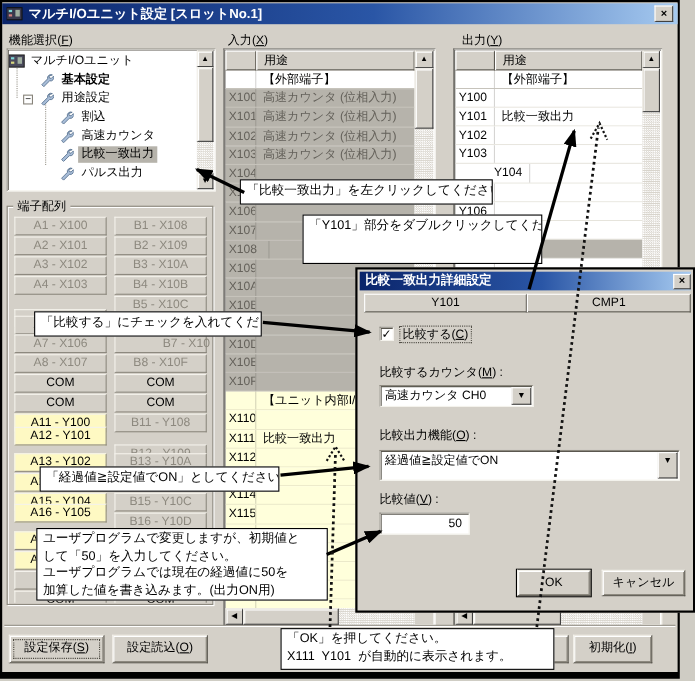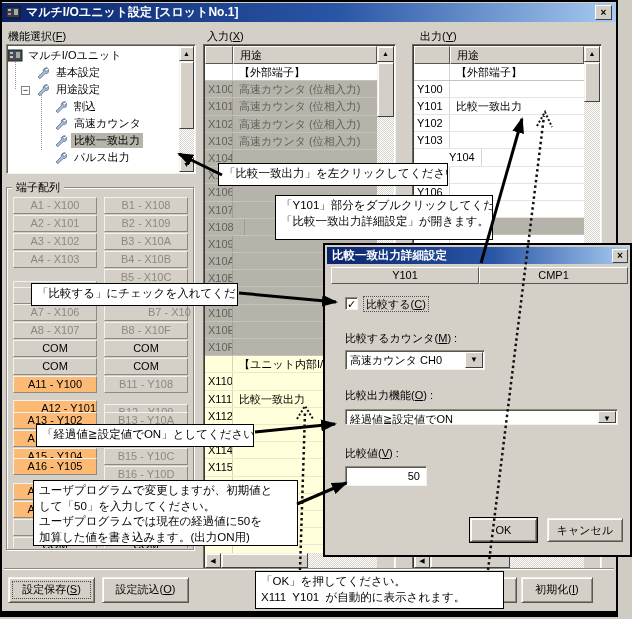--- a/index.html
+++ b/index.html
@@ -26,21 +26,21 @@
           text-align:center;color:#000;z-index:2;}
   .sb-thumb{background:#d4d0c8;border:1px solid;border-color:#f4f2ec #404040 #404040 #f4f2ec;box-shadow:inset 1px 1px 0 #fff;z-index:2;}
   .sb-track{background:conic-gradient(#fff 25%,#d8d4cc 0 50%,#fff 0 75%,#d8d4cc 0);background-size:2px 2px;z-index:1;}
   
   .groupbox{left:6px;top:187px;width:188px;height:363px;border:1px solid #8d897f;box-shadow:1px 1px 0 #fff,inset 1px 1px 0 #fff;z-index:1;}
   .grouplabel{left:12px;top:180px;background:#d4d0c8;padding:0 4px;z-index:2;}
   .tcell{position:absolute;width:84px;height:17px;font-size:11px;line-height:15px;text-align:center;
          background:#d4d0c8;border:1px solid;border-color:#f4f2ec #8d897f #8d897f #f4f2ec;box-sizing:border-box;white-space:nowrap;}
   .t-dis{color:#8d897f;}
   .t-com{color:#000;}
-  .t-green{background:#fdba74;color:#000;}
+  .t-green{background:#fef9c3;color:#000;}
   
   .listframe{background:#fff;border:1px solid;border-color:#6b6861 #f4f2ec #f4f2ec #6b6861;box-shadow:inset 1px 1px 0 #3e3c36;z-index:1;}
   .colheader{background:#d4d0c8;border:1px solid;border-color:#fff #5a574f #5a574f #fff;line-height:16px;padding-left:6px;z-index:2;white-space:nowrap;}
   .rowswrap{overflow:hidden;z-index:1;}
   .lrow{display:flex;height:17.2px;font-size:11px;line-height:17px;box-sizing:border-box;}
   .orow{height:17.1px;}
   .cell-a{flex:none;padding-left:3px;border-right:1px solid rgba(90,87,79,.25);box-sizing:border-box;white-space:nowrap;overflow:hidden;}
   .cell-u{flex:1;padding-left:6px;white-space:nowrap;overflow:hidden;}
   .k-ext{background:#b6b3ab;color:#64615a;border-bottom:1px solid #c6c3bb;}
   .k-sec{background:#fff;color:#000;border-bottom:1px solid #c6c3bb;}
@@ -96,21 +96,21 @@
       <div class="abs" style="left: 8px; top: 49px; width: 15px; height: 13px;"><svg width="15" height="13" viewBox="0 0 15 13">
           <rect x="0" y="1" width="14" height="11" fill="#4a4a5c" stroke="#222"></rect>
           <rect x="2" y="3" width="3" height="2" fill="#7fd6d6"></rect>
           <rect x="2" y="7" width="3" height="2" fill="#d6d67f"></rect>
           <rect x="8" y="3" width="4" height="6" fill="#9fae9f"></rect>
         </svg></div>
       <div class="abs" style="left: 25px; top: 48px;"><span class="tree-item-label">マルチI/Oユニット</span></div>
       <div class="abs" style="left: 36px; top: 66px; width: 15px; height: 13px;"><svg width="13" height="13" viewBox="0 0 13 13">
           <path d="M11.6 2.1a3.1 3.1 0 0 0-4.3 3.6L2 11l1.8 1.8 5.3-5.3a3.1 3.1 0 0 0 3.6-4.3L10.6 5.3 8.9 4.9 8.5 3.2Z" fill="#a8bdd8" stroke="#56718e" stroke-width="0.8"></path>
         </svg></div>
-      <div class="abs" style="left: 53px; top: 65px;"><span class="tree-item-label">基本設定</span></div>
+      <div class="abs" style="left: 53px; top: 65px; font-weight: bold;"><span class="tree-item-label">基本設定</span></div>
       <div class="abs expander" style="left: 21px; top: 86px;">−</div>
       <div class="abs" style="left: 36px; top: 83px; width: 15px; height: 13px;"><svg width="13" height="13" viewBox="0 0 13 13">
           <path d="M11.6 2.1a3.1 3.1 0 0 0-4.3 3.6L2 11l1.8 1.8 5.3-5.3a3.1 3.1 0 0 0 3.6-4.3L10.6 5.3 8.9 4.9 8.5 3.2Z" fill="#a8bdd8" stroke="#56718e" stroke-width="0.8"></path>
         </svg></div>
       <div class="abs" style="left: 53px; top: 82px;"><span class="tree-item-label">用途設定</span></div>
       <div class="abs" style="left: 54px; top: 100px; width: 15px; height: 13px;"><svg width="13" height="13" viewBox="0 0 13 13">
           <path d="M11.6 2.1a3.1 3.1 0 0 0-4.3 3.6L2 11l1.8 1.8 5.3-5.3a3.1 3.1 0 0 0 3.6-4.3L10.6 5.3 8.9 4.9 8.5 3.2Z" fill="#a8bdd8" stroke="#56718e" stroke-width="0.8"></path>
         </svg></div>
       <div class="abs" style="left: 71px; top: 99px;"><span class="tree-item-label">割込</span></div>
       <div class="abs" style="left: 54px; top: 117px; width: 15px; height: 13px;"><svg width="13" height="13" viewBox="0 0 13 13">
@@ -151,21 +151,21 @@
       <div class="tcell t-dis" style="left: 6px; top: 116.4px;">A7 - X106</div>
       <div class="tcell t-dis" style="left: 97px; top: 116.4px; padding-left: 43px;">B7 - X10E</div>
       <div class="tcell t-dis" style="left: 6px; top: 134.3px;">A8 - X107</div>
       <div class="tcell t-dis" style="left: 97px; top: 134.3px;">B8 - X10F</div>
       <div class="tcell t-com" style="left: 6px; top: 152.2px;">COM</div>
       <div class="tcell t-com" style="left: 97px; top: 152.2px;">COM</div>
       <div class="tcell t-com" style="left: 6px; top: 170.1px;">COM</div>
       <div class="tcell t-com" style="left: 97px; top: 170.1px;">COM</div>
       <div class="tcell t-green" style="left: 6px; top: 188px;">A11 - Y100</div>
       <div class="tcell t-dis" style="left: 97px; top: 188px;">B11 - Y108</div>
-      <div class="tcell t-green" style="left: 6px; top: 212px; text-align: right;">A12 - Y101</div>
+      <div class="tcell t-green" style="left: 6px; top: 200px;">A12 - Y101</div>
       <div class="tcell t-dis" style="left: 97px; top: 216px;">B12 - Y109</div>
       <div class="tcell t-green" style="left: 6px; top: 223.8px;">A13 - Y102</div>
       <div class="tcell t-dis" style="left: 97px; top: 223.8px;">B13 - Y10A</div>
       <div class="tcell t-green" style="left: 6px; top: 241.7px;">A14 - Y103</div>
       <div class="tcell t-dis" style="left: 97px; top: 241.7px;">B14 - Y10B</div>
       <div class="tcell t-green" style="left: 6px; top: 259.6px;">A15 - Y104</div>
       <div class="tcell t-dis" style="left: 97px; top: 259.6px;">B15 - Y10C</div>
       <div class="tcell t-green" style="left: 6px; top: 270px;">A16 - Y105</div>
       <div class="tcell t-dis" style="left: 97px; top: 277.5px;">B16 - Y10D</div>
       <div class="tcell t-green" style="left: 6px; top: 295.4px;">A17 - Y106</div>
@@ -373,21 +373,20 @@
   <div class="abs btn raised mn" style="left:8px;top:577px;width:87px;height:26px;">設定保存(<u>S</u>)<span class="focus-in"></span></div>
   <div class="abs btn raised mn" style="left:102px;top:577px;width:87px;height:26px;">設定読込(<u>O</u>)</div>
   <div class="abs btn raised" style="left:430px;top:577px;width:87px;height:26px;"></div>
   <div class="abs btn raised mn" style="left:521px;top:577px;width:72px;height:26px;">初期化(<u>I</u>)</div>
 
   <div id="c1" class="callout" style="left:218px;top:163px;width:230px;height:23px;">
       <div>「比較一致出力」を左クリックしてください。</div>
     </div>
   <div id="c2" class="callout" style="left:275px;top:195px;width:218px;height:45px;">
       <div>「Y101」部分をダブルクリックしてください。</div>
-      <div>「比較一致出力詳細設定」が開きます。</div>
     </div>
   <div id="c3" class="callout" style="left:31px;top:283px;width:207px;height:23px;">
       <div>「比較する」にチェックを入れてください。</div>
     </div>
   <div id="c4" class="callout" style="left:36px;top:424px;width:218px;height:23px;">
       <div>「経過値≧設定値でON」としてください。</div>
     </div>
   <div id="c5" class="callout" style="left:33px;top:480px;width:265px;height:66px;">
       <div>ユーザプログラムで変更しますが、初期値と</div>
       <div>して「50」を入力してください。</div>
@@ -407,21 +406,21 @@
     <div class="abs hdrcell" style="left:6px;top:22px;width:148px;height:17px;">Y101</div>
     <div class="abs hdrcell" style="left:154px;top:22px;width:149px;height:17px;">CMP1</div>
     <div class="abs checkbox" style="left:20px;top:52px;">✓</div>
     <div class="abs cb-label mn" style="left:38px;top:51px;">比較する(<u>C</u>)</div>
     <div class="abs label mn" style="left:20px;top:86px;">比較するカウンタ(<u>M</u>) :</div>
     <div class="abs combo" style="left:20px;top:105px;width:140px;height:20px;">
       <span class="combo-txt">高速カウンタ CH0</span>
       <span class="combo-btn">▼</span>
     </div>
     <div class="abs label mn" style="left:20px;top:143px;">比較出力機能(<u>O</u>) :</div>
-    <div class="abs combo" style="left:20px;top:164px;width:273px;height:16px;padding-left:40px;">
+    <div class="abs combo" style="left:20px;top:164px;width:273px;height:28px;padding-left:40px;">
       <span class="combo-txt">経過値≧設定値でON</span>
       <span class="combo-btn">▼</span>
     </div>
     <div class="abs label mn" style="left:20px;top:201px;">比較値(<u>V</u>) :</div>
     <div class="abs valuebox" style="left:20px;top:221px;width:82px;height:20px;">50</div>
     <div class="abs btn raised" style="left:145px;top:273px;width:67px;height:24px;box-shadow:0 0 0 1px #000, inset 1px 1px 0 #fff, inset -1px -1px 0 #8d897f;">OK</div>
     <div class="abs btn raised" style="left:222px;top:273px;width:76px;height:24px;">キャンセル</div>
   </div>
 
   <svg id="arrows" xmlns="http://www.w3.org/2000/svg">

